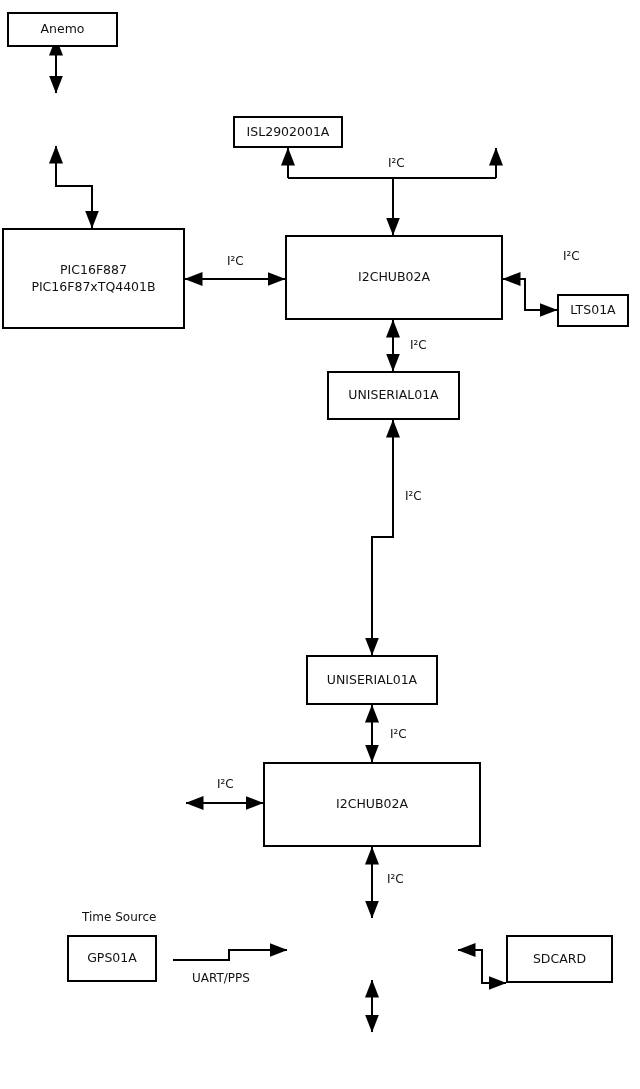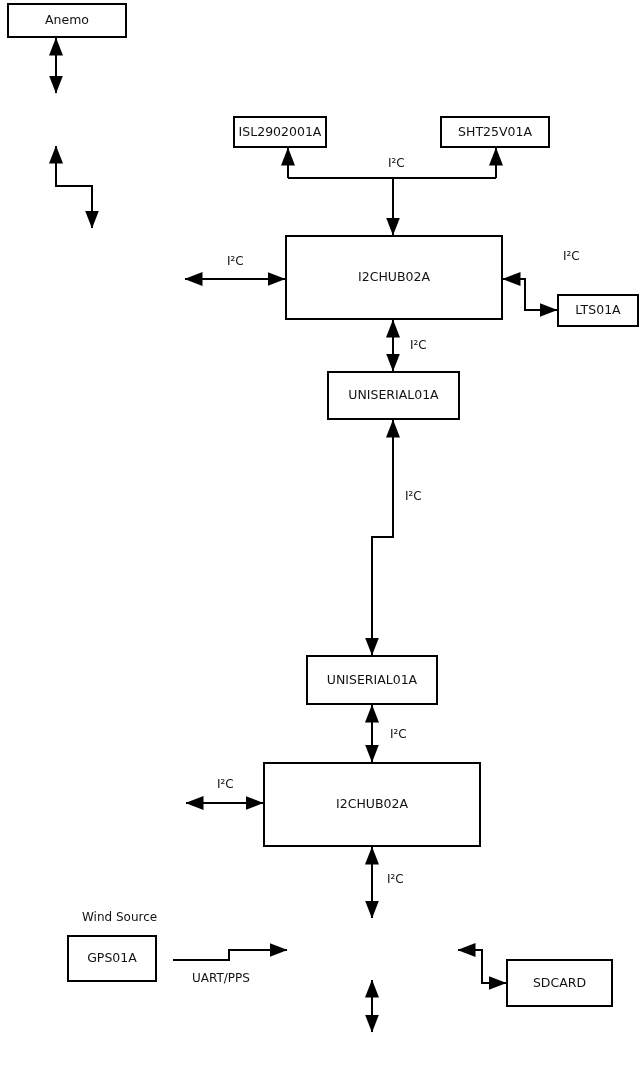--- a/index.html
+++ b/index.html
@@ -61,39 +61,40 @@
       <path d="M393,420 L393,537 L372,537 L372,655" marker-start="url(#ah)" marker-end="url(#ah)"></path>
       <path d="M372,705 L372,762" marker-start="url(#ah)" marker-end="url(#ah)"></path>
       <path d="M186,803 L263,803" marker-start="url(#ah)" marker-end="url(#ah)"></path>
       <path d="M372,847 L372,918" marker-start="url(#ah)" marker-end="url(#ah)"></path>
       <path d="M173,960 L229,960 L229,950 L287,950" marker-end="url(#ah)"></path>
       <path d="M458,950 L482,950 L482,983 L506,983" marker-start="url(#ah)" marker-end="url(#ah)"></path>
       <path d="M372,980 L372,1032" marker-start="url(#ah)" marker-end="url(#ah)"></path>
     </g>
   </svg>
 
-  <div class="node" style="left:7px; top:3px; width:120px; height:35px">
+  <div class="node" style="left:7px; top:12px; width:111px; height:35px">
     <span>Anemo</span>
   </div>
 
 
+  <div class="node" style="left:2px; top:228px; width:183px; height:101px">
+    <span>PIC16F887</span>
+    <span>PIC16F87xTQ4401B</span>
+  </div>
 
-  <div class="node" style="left:233px; top:116px; width:94px; height:32px">
+  <div class="node" style="left:233px; top:116px; width:110px; height:32px">
     <span>ISL2902001A</span>
   </div>
 
-  <div class="node" style="left:440px; top:116px; width:110px; height:32px">
-    <span>SHT25V01A</span>
-  </div>
 
   <div class="node" style="left:285px; top:235px; width:218px; height:85px">
     <span>I2CHUB02A</span>
   </div>
 
-  <div class="node" style="left:557px; top:294px; width:82px; height:33px">
+  <div class="node" style="left:557px; top:294px; width:72px; height:33px">
     <span>LTS01A</span>
   </div>
 
   <div class="node" style="left:327px; top:371px; width:133px; height:49px">
     <span>UNISERIAL01A</span>
   </div>
 
   <div class="node" style="left:306px; top:655px; width:132px; height:50px">
     <span>UNISERIAL01A</span>
   </div>
@@ -101,29 +102,29 @@
   <div class="node" style="left:263px; top:762px; width:218px; height:85px">
     <span>I2CHUB02A</span>
   </div>
 
 
   <div class="node" style="left:67px; top:935px; width:90px; height:47px">
     <span>GPS01A</span>
   </div>
 
 
-  <div class="node" style="left:506px; top:959px; width:107px; height:48px">
+  <div class="node" style="left:506px; top:935px; width:107px; height:48px">
     <span>SDCARD</span>
   </div>
 
 
   <div class="edge-label" style="left:388px; top:156px">I²C</div>
   <div class="edge-label" style="left:227px; top:254px">I²C</div>
   <div class="edge-label" style="left:563px; top:249px">I²C</div>
   <div class="edge-label" style="left:410px; top:338px">I²C</div>
   <div class="edge-label" style="left:405px; top:489px">I²C</div>
   <div class="edge-label" style="left:390px; top:727px">I²C</div>
   <div class="edge-label" style="left:217px; top:777px">I²C</div>
   <div class="edge-label" style="left:387px; top:872px">I²C</div>
-  <div class="edge-label" style="left:82px; top:910px">Wind Source</div>
+  <div class="edge-label" style="left:82px; top:910px">Time Source</div>
   <div class="edge-label" style="left:192px; top:971px">UART/PPS</div>
 
 </div>
 
 </body></html>

